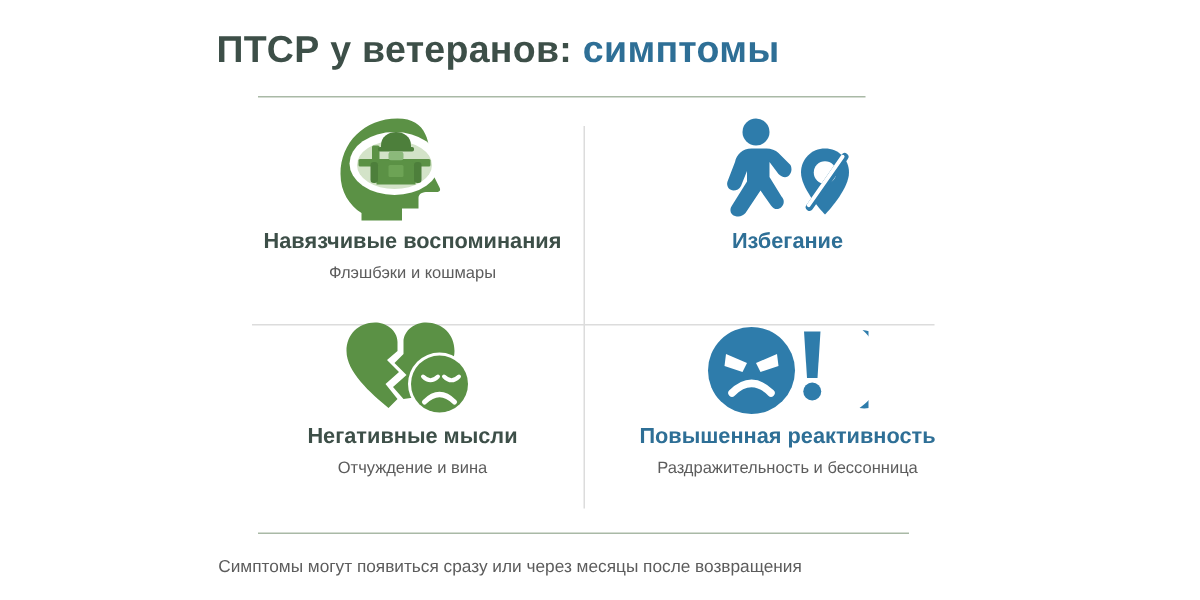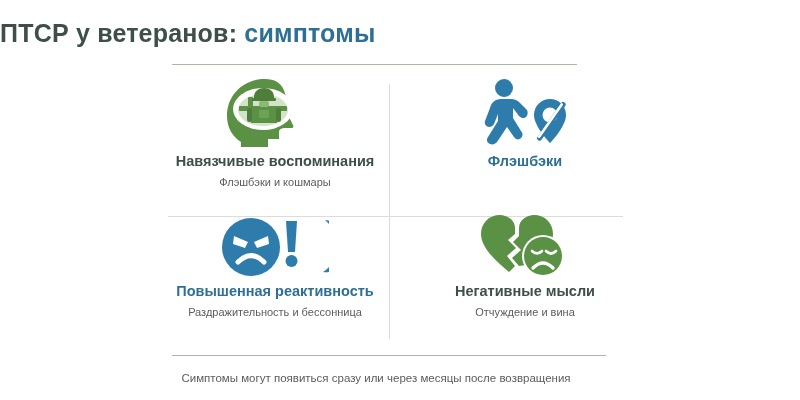--- a/index.html
+++ b/index.html
@@ -23,21 +23,21 @@
     background: #ffffff;
     box-sizing: border-box;
   }
 
   
   .title-wrap {
     position: absolute;
     left: 0;
     top: 18px;
     width: 664px;
-    text-align: left;
+    text-align: center;
   }
   .title {
     font-size: 25px;
     font-weight: 700;
     letter-spacing: 0.2px;
     line-height: 30px;
     white-space: nowrap;
   }
   .title .t-dark { color: #3d4f48; }
   .title .t-blue { color: #2e6f96; }
@@ -126,21 +126,20 @@
   .footer {
     position: absolute;
     left: 0;
     top: 370px;
     width: 680px;
     text-align: center;
     font-size: 11.5px;
     color: #5c5c5c;
     line-height: 16px;
     white-space: nowrap;
-    padding-left: 36px;
   }
 
   svg { display: block; }
 </style>
 </head>
 <body>
 
 <div class="poster">
 
   <div class="title-wrap">
@@ -203,45 +202,21 @@
           <circle cx="33" cy="11" r="9" fill="#2e7cab"></circle>
           <path d="M30 22 C24 22 20 26 19 31 L14 44 C13 47 15 50 18 50 C20 50 22 49 23 47 L27 37 L27 44 L17 60 C15 63 16 66 19 67 C22 68 24 67 26 65 L36 50 L43 60 C45 63 48 63 50 61 C52 59 52 56 50 54 L42 41 L42 31 L48 39 C50 41 53 42 55 40 C57 38 57 35 56 33 L48 25 C46 23 43 22 40 22 Z" fill="#2e7cab"></path>
 
           <path d="M79 22 C70 22 63 29 63 38 C63 48 75 62 79 66 C83 62 95 48 95 38 C95 29 88 22 79 22 Z" fill="#2e7cab"></path>
           <circle cx="79" cy="38" r="7.5" fill="#ffffff"></circle>
 
           <rect x="57" y="42" width="46" height="5" rx="2.5" fill="#2e7cab" transform="rotate(-55 80 44)"></rect>
           <rect x="59" y="42" width="42" height="2.6" rx="1.3" fill="#ffffff" transform="rotate(-55 80 44)"></rect>
         </svg>
       </div>
-      <div class="cell-title blue-title">Флэшбэки</div>
-    </div>
-
-    <div class="cell row2">
-      <div class="cell-icon">
-        <svg width="108" height="66" viewBox="0 0 108 66" aria-hidden="true">
-
-          <circle cx="30" cy="33" r="29" fill="#2e7cab"></circle>
-
-          <path d="M13 22 L27 28 L24 34 L12 30 Z" fill="#ffffff"></path>
-          <path d="M47 22 L33 28 L36 34 L48 30 Z" fill="#ffffff"></path>
-
-          <path d="M17 48 q13 -13 26 0" stroke="#ffffff" stroke-width="5" fill="none" stroke-linecap="round"></path>
-
-          <path d="M65 7 L76 7 L74 38 L67 38 Z" fill="#2e7cab"></path>
-          <circle cx="70.5" cy="47" r="6" fill="#2e7cab"></circle>
-
-          <path d="M92 6 C84 13 80 22 80 32 C80 43 85 52 94 58
-                   C88 59 81 57 76 53
-                   C68 46 65 34 69 24
-                   C73 14 82 7 92 6 Z" fill="#2e7cab" transform="translate(14,0) scale(-1,1) translate(-182,0)"></path>
-        </svg>
-      </div>
-      <div class="cell-title blue-title">Повышенная реактивность</div>
-      <div class="cell-sub">Раздражительность и бессонница</div>
+      <div class="cell-title blue-title">Избегание</div>
     </div>
 
     <div class="cell row2">
       <div class="cell-icon">
         <svg width="108" height="66" viewBox="0 0 108 66" aria-hidden="true">
 
           <path d="M44 14
                    C44 6 36 1 29 1
                    C18 1 10 9 10 20
                    C10 34 26 48 38 58
@@ -259,17 +234,41 @@
           <path d="M61 37 q5 5 10 0" stroke="#ffffff" stroke-width="2.6" fill="none" stroke-linecap="round"></path>
           <path d="M75 37 q5 5 10 0" stroke="#ffffff" stroke-width="2.6" fill="none" stroke-linecap="round"></path>
 
           <path d="M62 54 q10 -10 20 0" stroke="#ffffff" stroke-width="3.4" fill="none" stroke-linecap="round"></path>
         </svg>
       </div>
       <div class="cell-title green-title">Негативные мысли</div>
       <div class="cell-sub">Отчуждение и вина</div>
     </div>
 
+    <div class="cell row2">
+      <div class="cell-icon">
+        <svg width="108" height="66" viewBox="0 0 108 66" aria-hidden="true">
+
+          <circle cx="30" cy="33" r="29" fill="#2e7cab"></circle>
+
+          <path d="M13 22 L27 28 L24 34 L12 30 Z" fill="#ffffff"></path>
+          <path d="M47 22 L33 28 L36 34 L48 30 Z" fill="#ffffff"></path>
+
+          <path d="M17 48 q13 -13 26 0" stroke="#ffffff" stroke-width="5" fill="none" stroke-linecap="round"></path>
+
+          <path d="M65 7 L76 7 L74 38 L67 38 Z" fill="#2e7cab"></path>
+          <circle cx="70.5" cy="47" r="6" fill="#2e7cab"></circle>
+
+          <path d="M92 6 C84 13 80 22 80 32 C80 43 85 52 94 58
+                   C88 59 81 57 76 53
+                   C68 46 65 34 69 24
+                   C73 14 82 7 92 6 Z" fill="#2e7cab" transform="translate(14,0) scale(-1,1) translate(-182,0)"></path>
+        </svg>
+      </div>
+      <div class="cell-title blue-title">Повышенная реактивность</div>
+      <div class="cell-sub">Раздражительность и бессонница</div>
+    </div>
+
   </div>
 
   <div class="footer">Симптомы могут появиться сразу или через месяцы после возвращения</div>
 
 </div>
 
 </body></html>

